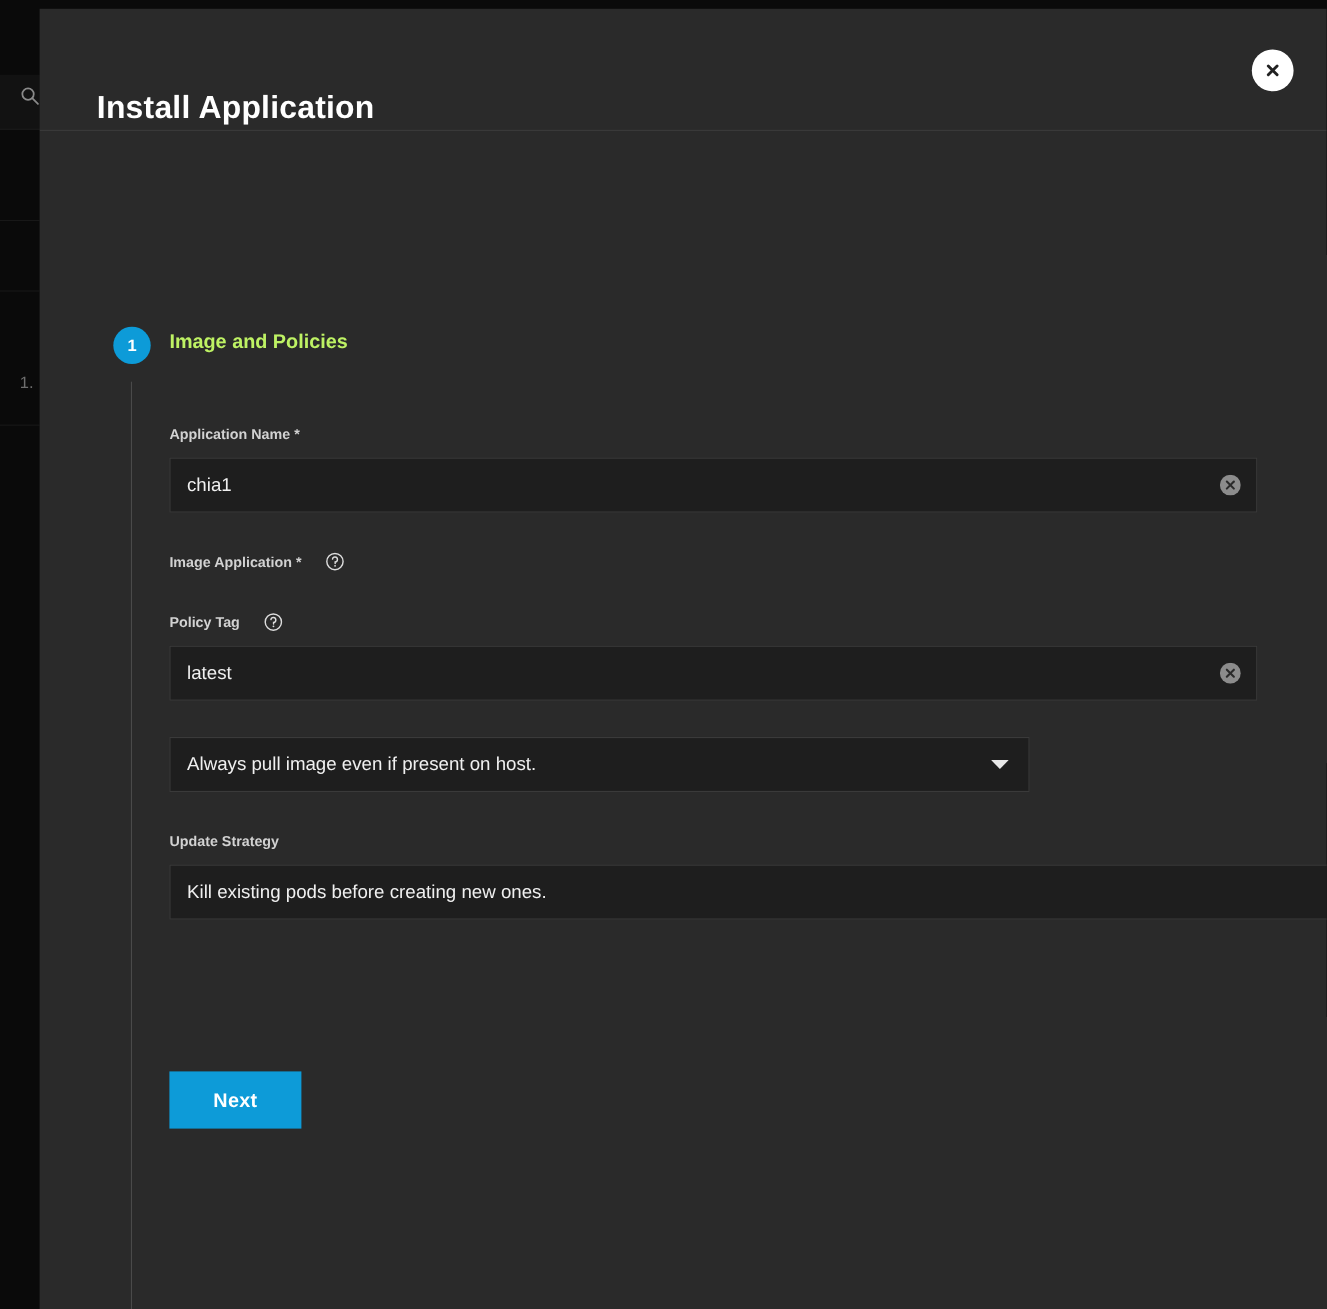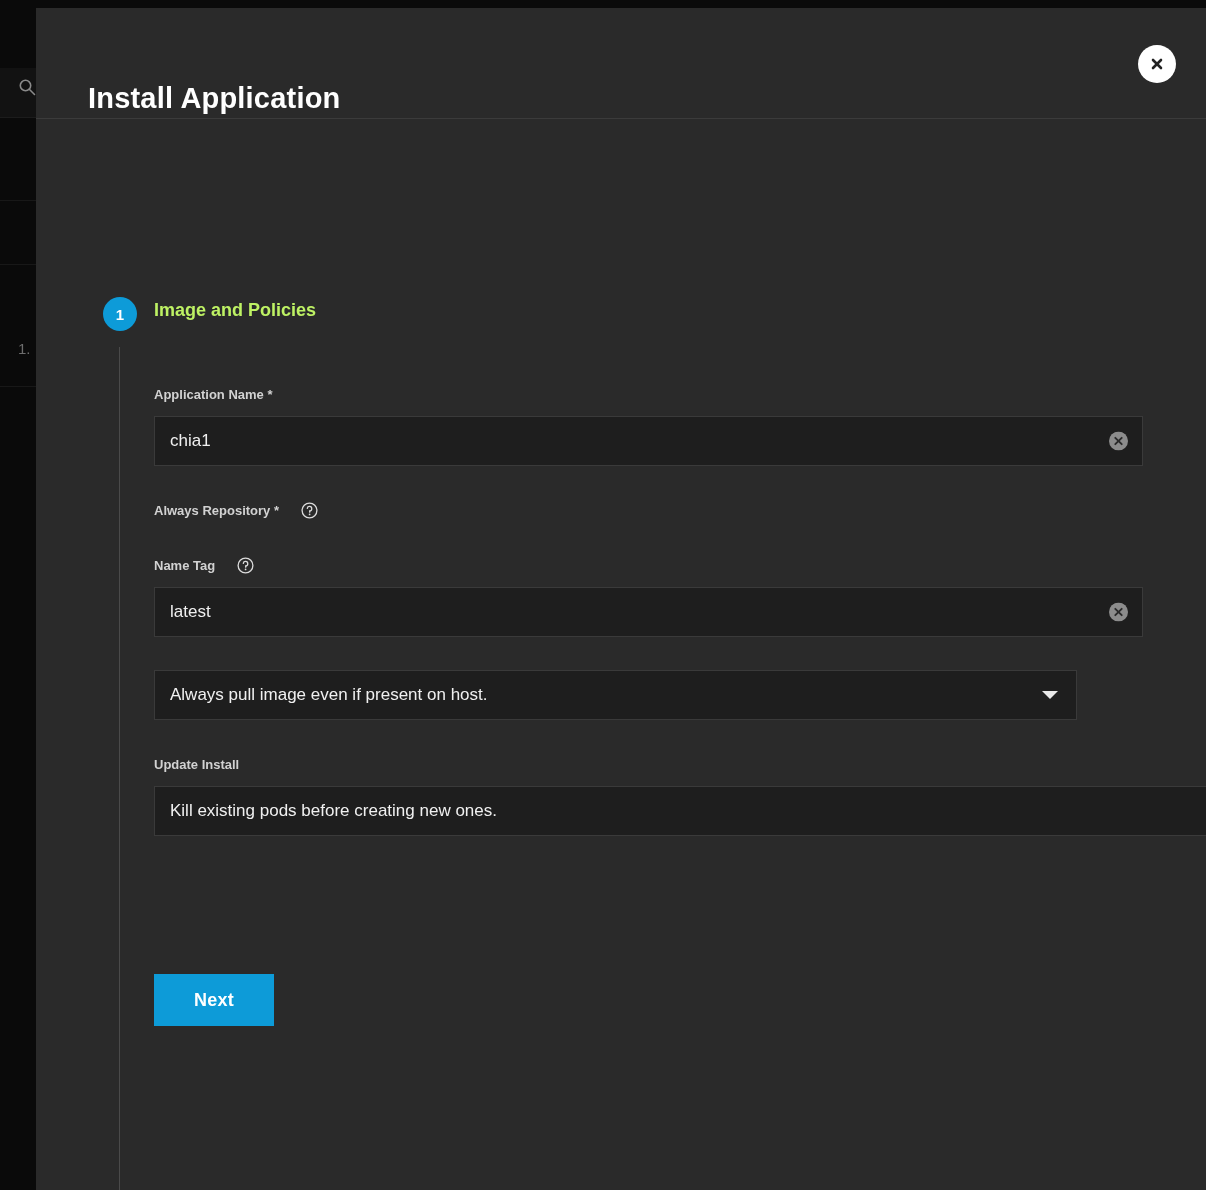--- a/index.html
+++ b/index.html
@@ -144,21 +144,21 @@
 
   .control {
     position: relative;
     height: 50px;
     background: #1e1e1e;
     border: 1px solid #3a3a3a;
     display: flex;
     align-items: center;
   }
   .control.input-control { width: 989px; }
-  .control.select-control { width: 923px; }
+  .control.select-control { width: 782px; }
   .control.select-control.narrow { width: 1134px; }
 
   .control-value {
     font-size: 17px;
     color: #f0f0f0;
     padding-left: 15px;
     flex: 1;
     white-space: nowrap;
     overflow: hidden;
     background: transparent;
@@ -253,35 +253,35 @@
               <line x1="6.3" y1="6.3" x2="12.7" y2="12.7" stroke="#2b2b2b" stroke-width="1.9" stroke-linecap="round"></line>
               <line x1="12.7" y1="6.3" x2="6.3" y2="12.7" stroke="#2b2b2b" stroke-width="1.9" stroke-linecap="round"></line>
             </svg>
           </span>
         </div>
       </div>
 
       
       <div class="field">
         <div class="field-head">
-          <span class="field-label">Always Repository *</span>
+          <span class="field-label">Image Application *</span>
           <span class="help-icon">
             <svg viewBox="0 0 17 17" width="17" height="17" fill="none" stroke="currentColor" stroke-width="1.3">
               <circle cx="8.5" cy="8.5" r="7.4"></circle>
               <path d="M6.3 6.3a2.25 2.25 0 1 1 2.4 2.6v1.3" stroke-linecap="round"></path>
               <circle cx="8.6" cy="12.4" r="0.85" fill="currentColor" stroke="none"></circle>
             </svg>
           </span>
         </div>
       </div>
 
       
       <div class="field">
         <div class="field-head">
-          <span class="field-label">Name Tag</span>
+          <span class="field-label">Policy Tag</span>
           <span class="help-icon">
             <svg viewBox="0 0 17 17" width="17" height="17" fill="none" stroke="currentColor" stroke-width="1.3">
               <circle cx="8.5" cy="8.5" r="7.4"></circle>
               <path d="M6.3 6.3a2.25 2.25 0 1 1 2.4 2.6v1.3" stroke-linecap="round"></path>
               <circle cx="8.6" cy="12.4" r="0.85" fill="currentColor" stroke="none"></circle>
             </svg>
           </span>
         </div>
         <div class="control input-control">
           <input class="control-value" type="text" value="latest" style="">
@@ -299,21 +299,21 @@
       <div class="field">
         <div class="control select-control">
           <span class="control-value">Always pull image even if present on host.</span>
           <span class="caret"></span>
         </div>
       </div>
 
       
       <div class="field">
         <div class="field-head">
-          <span class="field-label">Update Install</span>
+          <span class="field-label">Update Strategy</span>
         </div>
         <div class="control select-control narrow">
           <span class="control-value">Kill existing pods before creating new ones.</span>
           <span class="caret accent"></span>
         </div>
       </div>
 
       <div class="spacer-after-strategy"></div>
 
       <button class="next-btn">Next</button>

